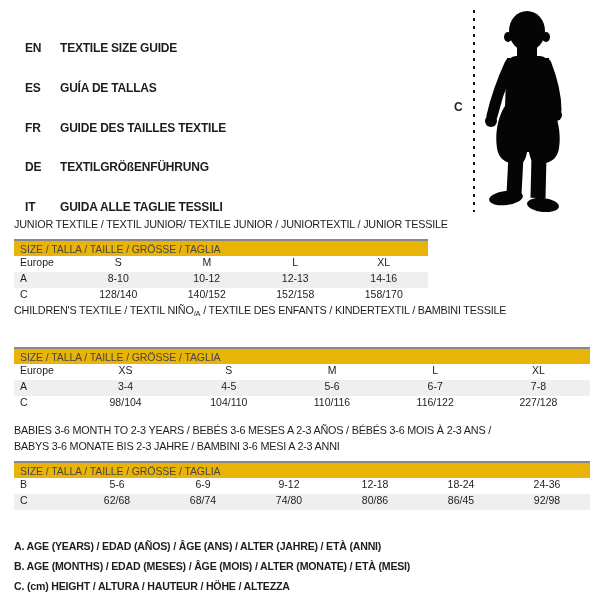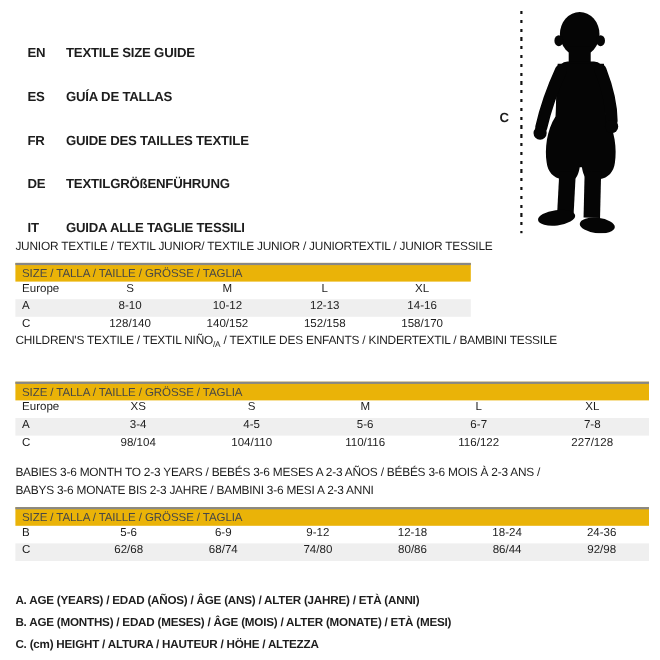--- a/index.html
+++ b/index.html
@@ -164,21 +164,21 @@
       <div class="tcell">12-18</div>
       <div class="tcell">18-24</div>
       <div class="tcell">24-36</div>
     </div>
     <div class="trow stripe">
       <div class="tlabel">C</div>
       <div class="tcell">62/68</div>
       <div class="tcell">68/74</div>
       <div class="tcell">74/80</div>
       <div class="tcell">80/86</div>
-      <div class="tcell">86/44</div>
+      <div class="tcell">86/45</div>
       <div class="tcell">92/98</div>
     </div>
   </div>
 
   <div class="footnotes">
     <div>A. AGE (YEARS) / EDAD (AÑOS) / ÂGE (ANS) / ALTER (JAHRE) / ETÀ (ANNI)</div>
     <div>B. AGE (MONTHS) / EDAD (MESES) / ÂGE (MOIS) / ALTER (MONATE) / ETÀ (MESI)</div>
     <div>C. (cm) HEIGHT / ALTURA / HAUTEUR / HÖHE / ALTEZZA</div>
   </div>
 

